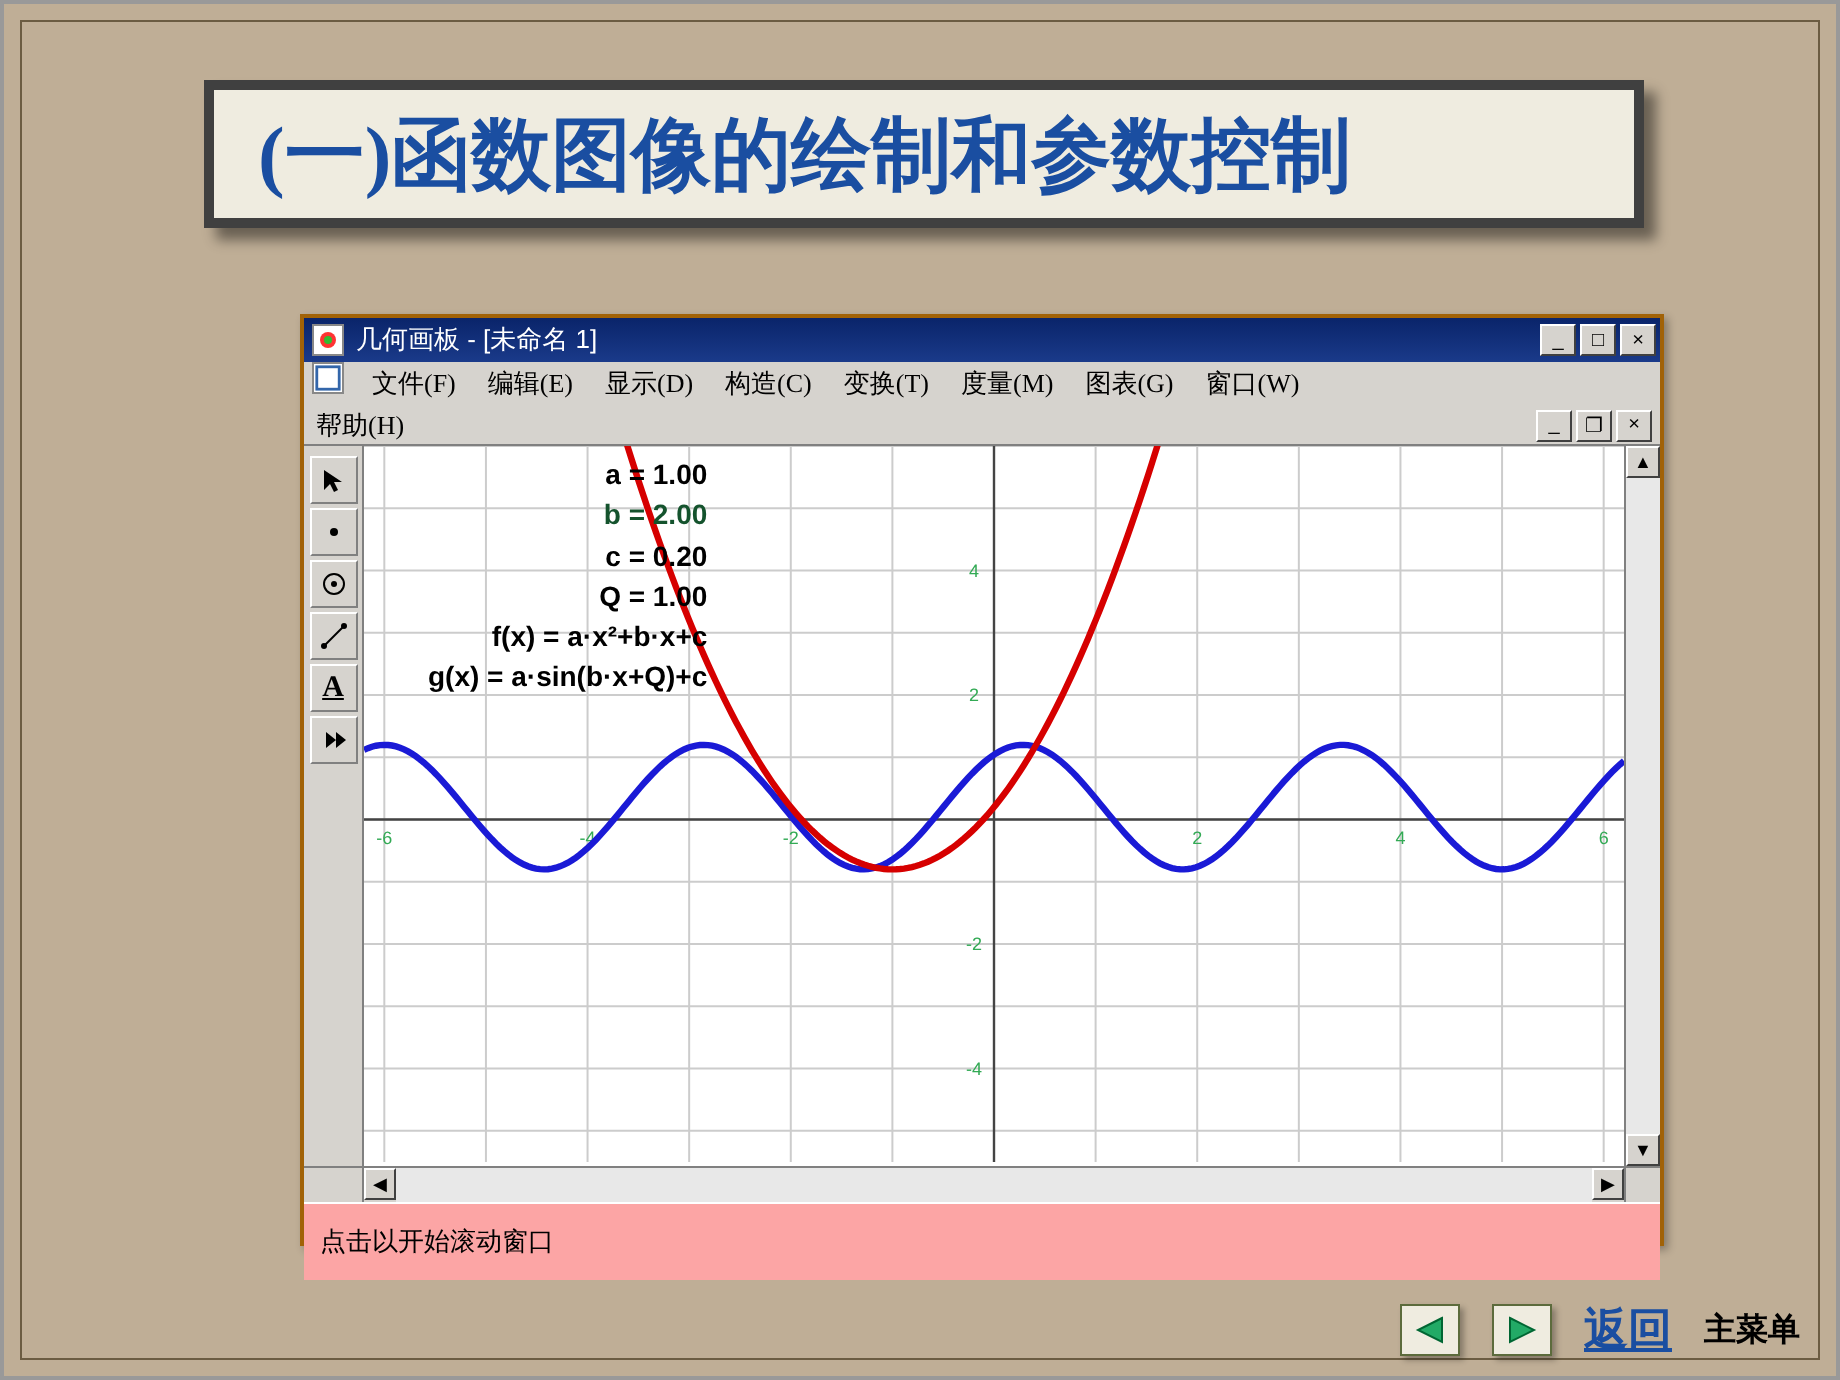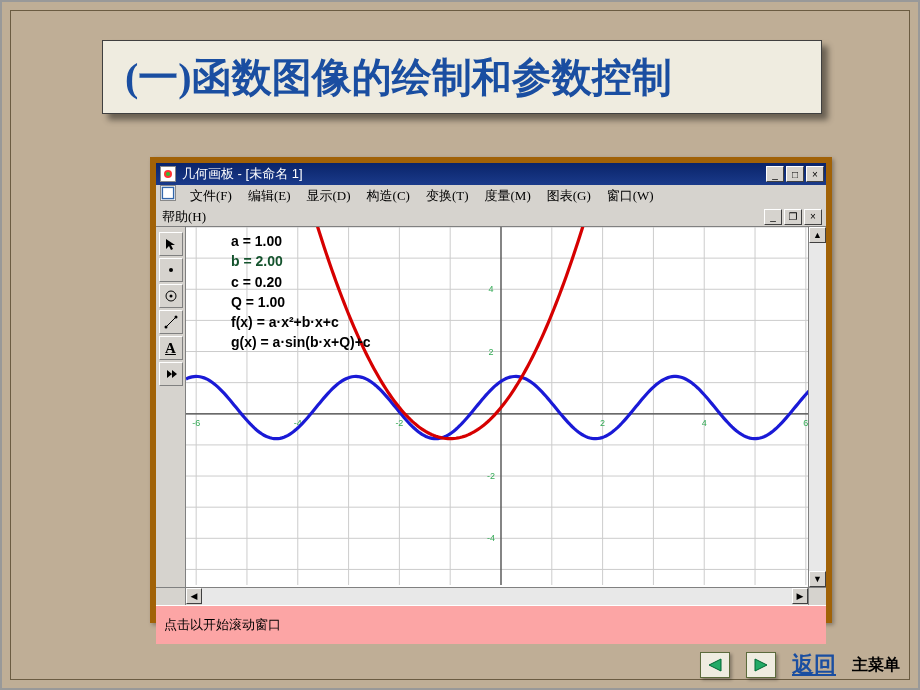--- a/index.html
+++ b/index.html
@@ -12,36 +12,36 @@
 }
 .slide-inner {
   position: absolute; inset: 8px;
   border: 1px solid #6b5c42;
 }
 .title-box {
   position: absolute;
   left: 100px; top: 38px;
   width: 720px; height: 74px;
   background: #efece0;
-  border: 1px solid #404040;
+  border: 5px solid #404040;
   box-shadow: 6px 6px 6px rgba(0,0,0,.45);
   display: flex; align-items: center;
   padding-left: 22px;
 }
 .title-box span {
   font-size: 40px;
   color: #1a4ea1;
   font-weight: bold;
 }
 .app-window {
   position: absolute;
   left: 148px; top: 155px;
   width: 682px; height: 466px;
   background: #d6d3ce;
-  border: 6px solid #a16207;
+  border: 2px solid #a16207;
   box-shadow: 2px 2px 4px rgba(0,0,0,.3);
 }
 .titlebar {
   height: 22px;
   background: linear-gradient(#0a246a,#1a3a8a);
   color: #fff;
   display: flex; align-items: center;
   font-size: 13px;
   padding-left: 4px;
   font-family: Tahoma, Arial, sans-serif;
@@ -130,22 +130,22 @@
 .hscroll{flex:1;display:flex}
 .hscroll .scroll-track{flex:1}
 .statusbar{
   height:39px;background:#fca5a5;border-top:1px solid #fff;
   display:flex;align-items:center;padding-left:8px;font-size:13px;
 }
 .grid line{stroke:#ccc;stroke-width:1}
 .axis line{stroke:#444;stroke-width:1.2}
 .y-tick,.x-tick{font:9px Arial;fill:#3a5;text-anchor:middle}
 .params {
-  position:absolute;left:45px;top:4px;z-index:5;
-  font:bold 14px Arial;line-height:1.45;
+  position:absolute;left:32px;top:4px;z-index:5;
+  font:bold 14px Arial;line-height:1.45;text-align:right;
 }
 .params .red{color:#14532d}
 .nav-row{
   position:absolute;left:0;right:0;bottom:8px;
   display:flex;align-items:center;justify-content:flex-end;
   padding-right:18px;gap:16px;
 }
 .nav-btn{
   width:30px;height:26px;background:#efece0;
   border:1px solid #5c6b3c;

